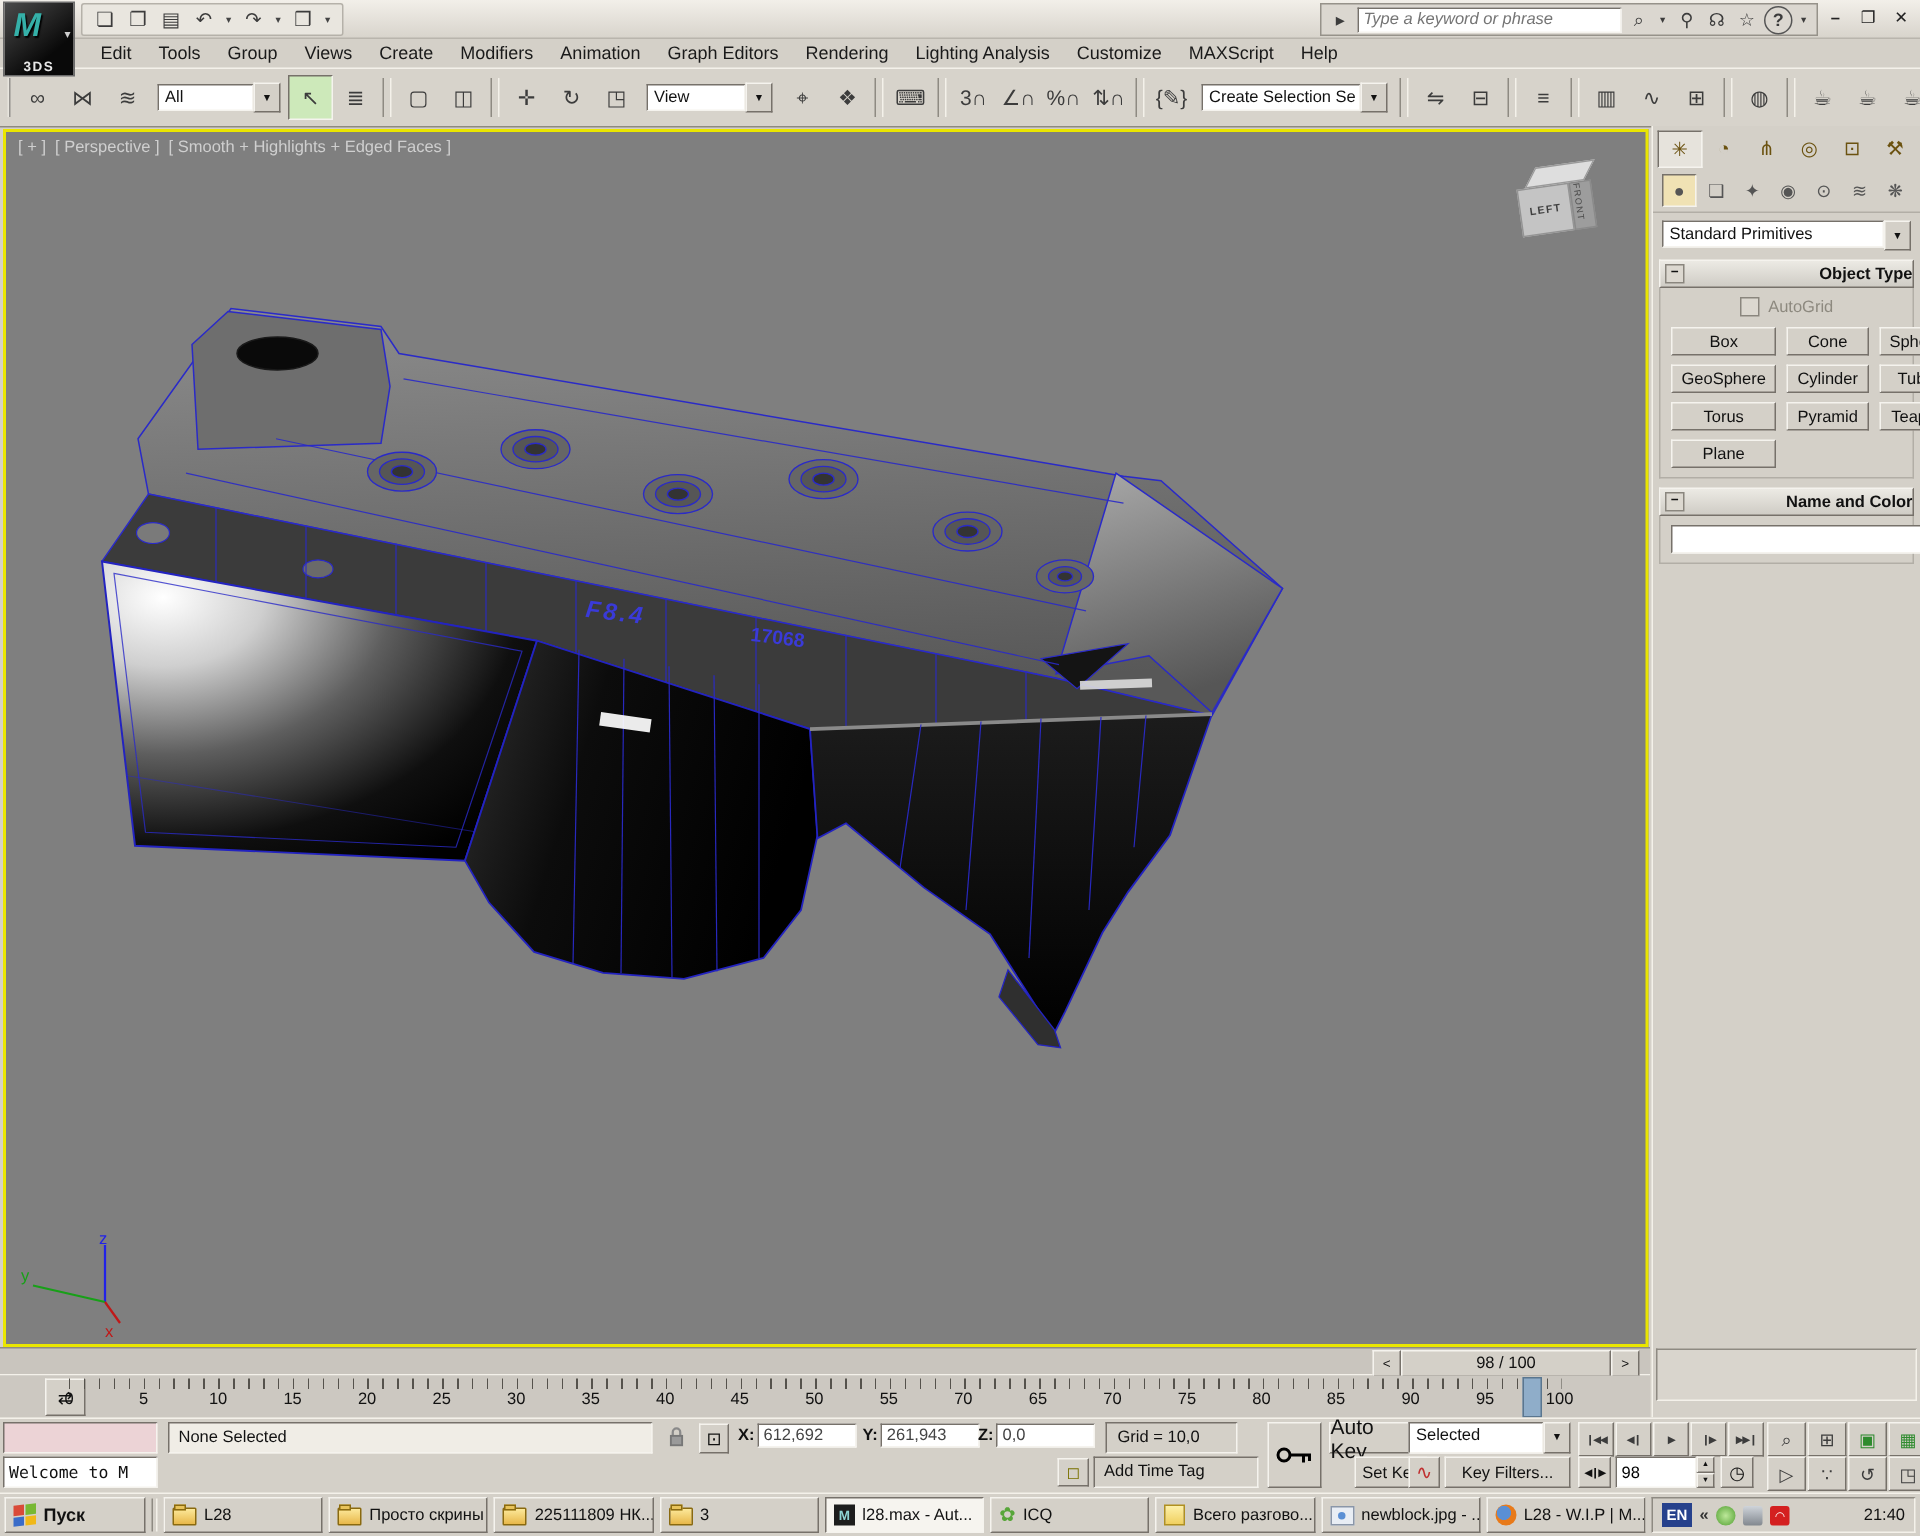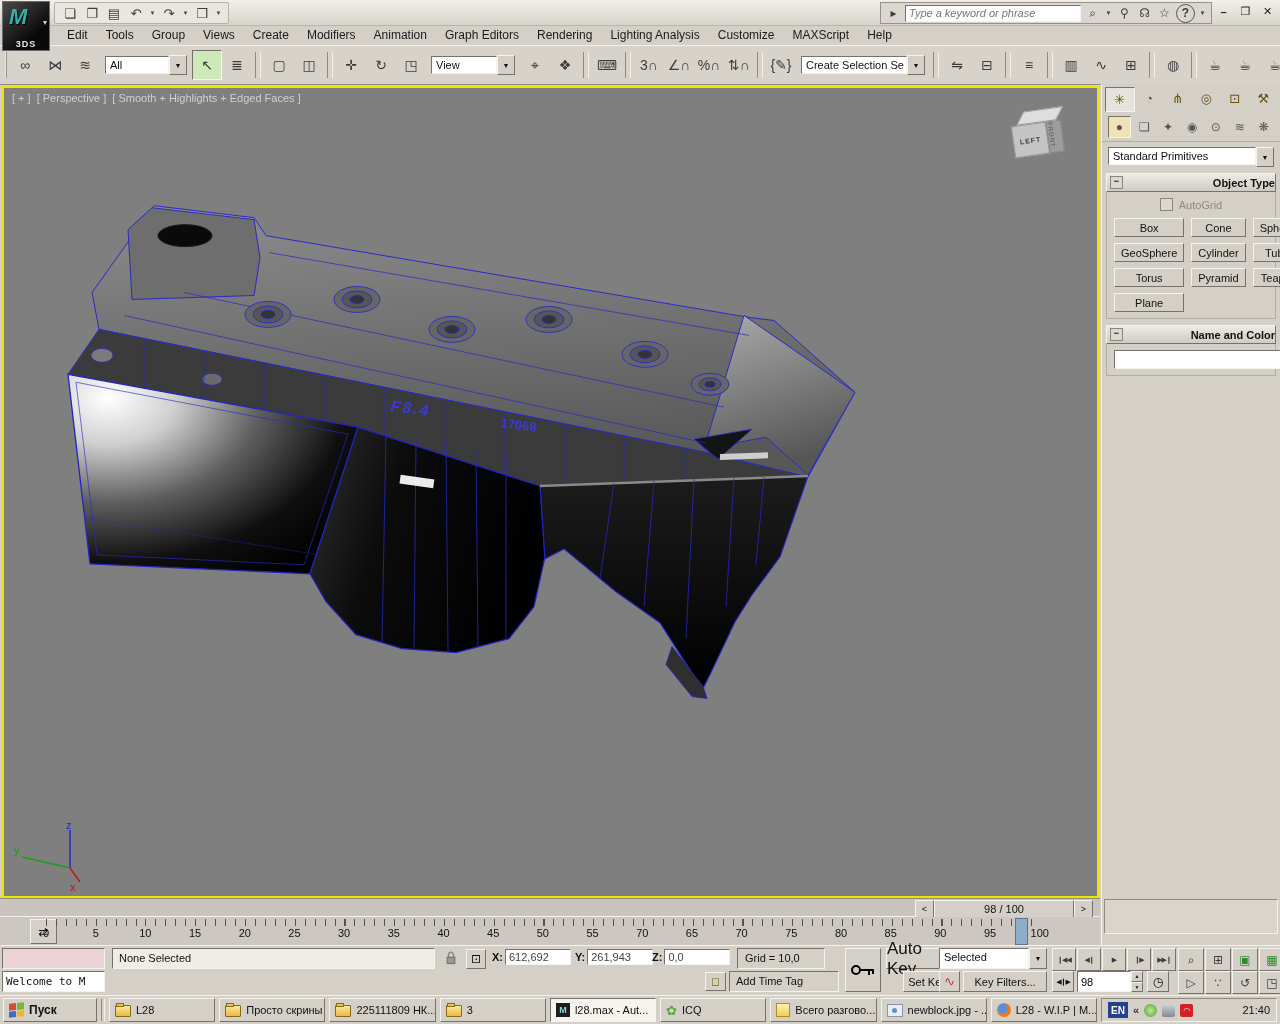--- a/index.html
+++ b/index.html
@@ -132,21 +132,21 @@
   .lockico{left:444px;top:5px;width:18px;height:16px;}
   .absrel{left:466px;top:3px;width:20px;height:20px;font-size:12px;}
   .coord{top:3px;display:flex;align-items:center;font-size:11px;font-weight:bold;gap:2px;}
   .coord input{width:58px;height:14px;border:1px solid;border-color:#76716a #f5f3ee #f5f3ee #76716a;
                font-size:11px;padding:0 3px;background:#fff;color:#444;}
   .gridlbl{left:737px;top:2px;width:88px;height:21px;font-size:11px;line-height:19px;padding:0 7px;}
   .promptline{left:112px;top:25px;width:588px;height:21px;background:#f0ede6;font-size:11px;line-height:19px;padding:0 6px;}
   .ttagico{left:705px;top:26px;width:21px;height:19px;font-size:11px;color:#7a7200;}
   .ttag{left:729px;top:25px;width:110px;height:21px;font-size:11px;line-height:19px;padding:0 6px;}
   .keybtn{left:845px;top:2px;width:36px;height:44px;}
-  .autokey{left:886px;top:2px;width:54px;height:21px;font-size:17px;}
+  .autokey{left:886px;top:2px;width:54px;height:21px;font-size:14px;}
   .setkey{left:903px;top:25px;width:49px;height:21px;font-size:11px;}
   .selcombo{left:939px;top:2px;width:108px;height:21px;display:flex;}
   .selcombo .val{flex:1;background:#fff;border:1px solid;border-color:#76716a #f5f3ee #f5f3ee #76716a;
                  font-size:11px;line-height:17px;padding:0 4px;}
   .selcombo .arr{width:16px;font-size:7px;}
   .curvebtn{left:939px;top:25px;width:21px;height:21px;color:#c03030;font-size:13px;}
   .keyfilters{left:963px;top:25px;width:84px;height:21px;font-size:11px;}
   .playback{left:1052px;top:2px;display:flex;gap:1px;}
   .playback .tbtn{width:22px;height:21px;font-size:7px;letter-spacing:-1px;}
   .keymode{left:1052px;top:25px;width:22px;height:21px;font-size:7px;letter-spacing:-1px;}

